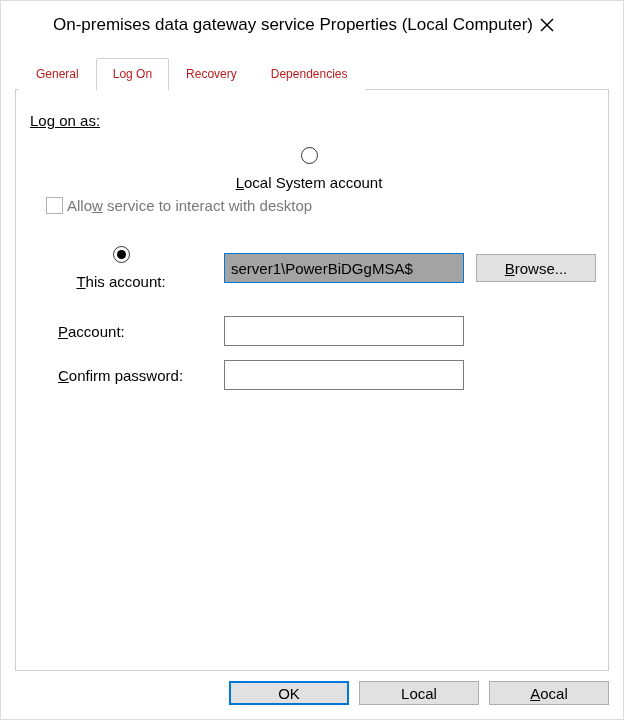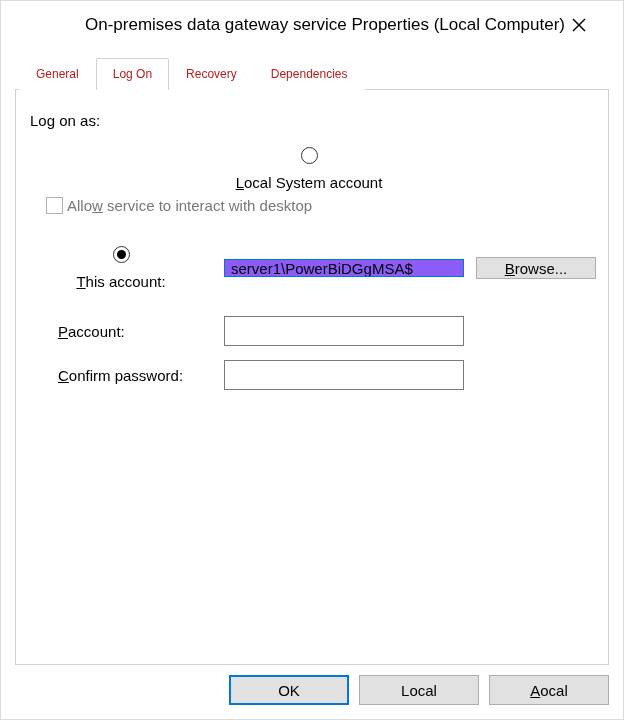--- a/index.html
+++ b/index.html
@@ -1,55 +1,55 @@
 <!DOCTYPE html>
 <html><head>
   <meta charset="utf-8">
   <style>
     * { box-sizing: border-box; margin: 0; padding: 0; font-family: "Segoe UI", Tahoma, sans-serif; }
     body { background: #fff; width: 624px; height: 720px; overflow: hidden; }
 
     .window { width: 624px; height: 720px; border: 1px solid #dcdcdc; background: #fff; display: flex; flex-direction: column; }
 
-    .titlebar { display: flex; align-items: center; justify-content: flex-end; padding: 10px 30px 8px 14px; }
+    .titlebar { display: flex; align-items: center; justify-content: center; padding: 10px 24px 8px 14px; }
     .titlebar-title { font-size: 17px; color: #000; }
     .close-btn { width: 28px; height: 28px; display: flex; align-items: center; justify-content: center; cursor: pointer; }
     .close-btn svg { width: 14px; height: 14px; stroke: #000; stroke-width: 1.5; }
 
     .body { flex: 1; padding: 10px 14px 14px 14px; display: flex; flex-direction: column; }
 
     .tabstrip { display: flex; align-items: flex-end; border-bottom: 1px solid #d0d0d0; position: relative; padding-left: 4px; }
     .tab { padding: 8px 16px 9px 16px; font-size: 12px; color: #b91c1c; cursor: pointer; border: 1px solid transparent; border-bottom: none; position: relative; top: 1px; background: #fff; }
     .tab.active { border-color: #d0d0d0; background: #fff; border-top-left-radius: 2px; border-top-right-radius: 2px; z-index: 2; }
     .tab.active::after { content: ""; position: absolute; left: 0; right: 0; bottom: -1px; height: 2px; background: #fff; }
 
     .tabpanel { border: 1px solid #d0d0d0; border-top: none; flex: 1; padding: 22px 22px 14px 14px; font-size: 15px; color: #000; }
 
-    .section-title { margin-bottom: 18px; font-size: 15px; }
+    .section-title { margin-bottom: 18px; font-size: 15px; text-decoration: underline; }
 
     .radio-row { display: flex; align-items: center; gap: 10px; margin-bottom: 6px; margin-left: 2px; flex-direction: column; }
     .radio-outer { width: 17px; height: 17px; border: 1px solid #333; border-radius: 50%; display: flex; align-items: center; justify-content: center; flex-shrink: 0; }
     .radio-outer.selected::after { content: ""; width: 9px; height: 9px; background: #000; border-radius: 50%; }
     .radio-label { font-size: 15px; }
 
     .checkbox-row { display: flex; align-items: center; gap: 4px; margin: 6px 0 20px 16px; }
     .checkbox-box { width: 17px; height: 17px; border: 1px solid #b2b2b2; background: #fff; flex-shrink: 0; }
     .checkbox-label { font-size: 15px; color: #787878; }
 
     .account-grid { display: grid; grid-template-columns: 182px 240px 120px; column-gap: 12px; row-gap: 14px; align-items: center; }
     .account-grid .radio-row { margin: 12px; }
     .label-cell { font-size: 15px; padding-left: 28px; }
-    .text-input { height: 18px; border: 1px solid #7a7a7a; padding: 0 6px; font-size: 15px; background: #8b5cf6; }
+    .text-input { height: 30px; border: 1px solid #7a7a7a; padding: 0 6px; font-size: 15px; background: #a3a3a3; }
     .text-input.focused { border-color: #0078d7; box-shadow: 0 0 0 0; }
     .pw-input { height: 30px; border: 1px solid #7a7a7a; background: #fff; }
 
-    .browse-btn { height: 22px; border: 1px solid #adadad; background: #e1e1e1; font-size: 15px; cursor: pointer; padding: 0 10px; text-align: center; }
+    .browse-btn { height: 28px; border: 1px solid #adadad; background: #e1e1e1; font-size: 15px; cursor: pointer; padding: 0 10px; text-align: center; }
 
     .footer { display: flex; gap: 10px; justify-content: flex-end; padding: 10px 0 0 0; }
-    .dlg-btn { width: 120px; height: 30px; border: 1px solid #adadad; background: #e1e1e1; font-size: 15px; cursor: pointer; text-align: center; }
+    .dlg-btn { width: 120px; height: 24px; border: 1px solid #adadad; background: #e1e1e1; font-size: 15px; cursor: pointer; text-align: center; }
     .dlg-btn.default { border: 1px solid #0078d7; background: #e1e1e1; box-shadow: inset 0 0 0 1px #0078d7; }
     .u { text-decoration: underline; }
   </style>
 </head>
 <body>
 
 <div class="window">
 
   <div class="titlebar">
     <div class="titlebar-title">On-premises data gateway service Properties (Local Computer)</div>

